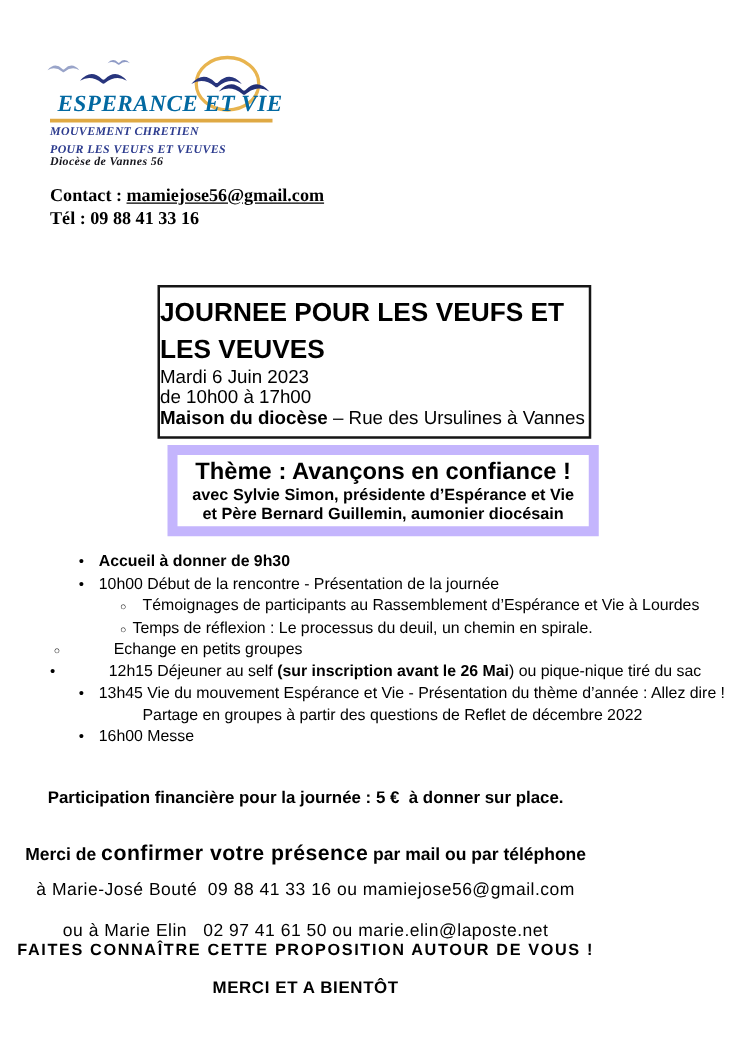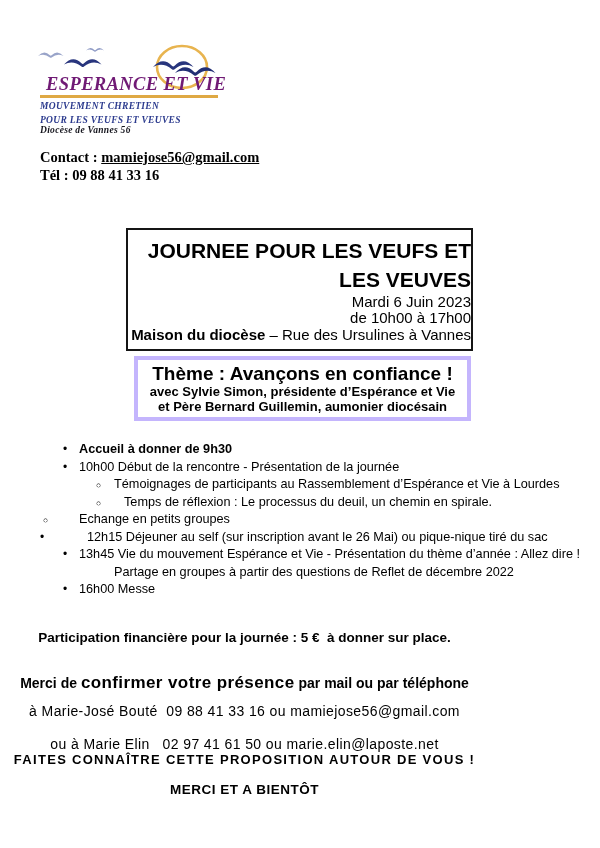--- a/index.html
+++ b/index.html
@@ -5,51 +5,51 @@
   html,body{margin:0;padding:0;background:#ffffff;}
   .page{
     position:relative;width:600px;height:848px;background:#fff;overflow:hidden;
     font-family:"Liberation Sans",sans-serif;color:#000;
   }
   
   .logo-art{position:absolute;left:36px;top:42px;width:190px;height:54px;}
   .logo-title{
     position:absolute;left:46px;top:74px;width:200px;
     font-family:"Liberation Serif",serif;font-style:italic;font-weight:700;
-    font-size:18.5px;color:#701a75;letter-spacing:.4px;white-space:nowrap;
+    font-size:18.5px;color:#0369a1;letter-spacing:.4px;white-space:nowrap;
   }
   .logo-rule{position:absolute;left:40px;top:95px;width:178px;height:2.5px;background:#dfa944;}
   .logo-sub{
     position:absolute;left:40px;font-family:"Liberation Serif",serif;
     font-style:italic;font-weight:700;font-size:9.5px;color:#2c3b8e;
     letter-spacing:.3px;white-space:nowrap;
   }
   .logo-sub1{top:101px;}
   .logo-sub2{top:115px;}
   .logo-sub3{top:125px;color:#15151d;}
   
   .contact-block{
     position:absolute;left:40px;top:148px;
     font-family:"Liberation Serif",serif;font-weight:700;font-size:14.5px;
     line-height:18px;white-space:nowrap;
   }
   .contact-email{text-decoration:underline;}
   
   .box1{
     position:absolute;left:126px;top:228px;width:343px;
-    border:2px solid #151515;text-align:right;padding:6px 0 5px 0;
+    border:2px solid #151515;text-align:left;padding:6px 0 5px 0;
   }
   .box1 .t1{font-size:21px;font-weight:700;line-height:29px;}
   .box1 .d{font-size:15px;line-height:16px;}
   .box1 .loc{font-size:15px;line-height:18px;}
   .box1 .loc b{font-weight:700;}
   
   .box2{
     position:absolute;left:134px;top:356px;width:329px;
-    border:4px solid #c4b5fd;text-align:center;padding:2px 0 3px 0;
+    border:8px solid #c4b5fd;text-align:center;padding:2px 0 3px 0;
   }
   .box2 .t{font-size:19px;font-weight:700;line-height:23px;}
   .box2 .s{font-size:13px;font-weight:700;line-height:14.5px;}
   
   .schedule{position:absolute;left:0;top:441px;width:600px;}
   .sched-row{position:relative;height:17.5px;}
   .sched-bullet{position:absolute;top:0;line-height:17.5px;}
   .sched-bullet.disc{font-size:12px;}
   .sched-bullet.circle{font-size:8.5px;line-height:19px;}
   .sched-text{position:absolute;top:0;font-size:12.7px;line-height:17.5px;white-space:nowrap;}
@@ -112,29 +112,29 @@
       <div class="sched-row">
         <span class="sched-bullet disc" style="left: 63px;">•</span>
         <span class="sched-text" style="left: 79px;"><span>10h00 Début de la rencontre - Présentation de la journée</span></span>
       </div>
       <div class="sched-row">
         <span class="sched-bullet circle" style="left: 96px;">○</span>
         <span class="sched-text" style="left: 114px;"><span>Témoignages de participants au Rassemblement d’Espérance et Vie à Lourdes</span></span>
       </div>
       <div class="sched-row">
         <span class="sched-bullet circle" style="left: 96px;">○</span>
-        <span class="sched-text" style="left: 124px; text-align: right;"><span>Temps de réflexion : Le processus du deuil, un chemin en spirale.</span></span>
+        <span class="sched-text" style="left: 106px; text-align: right;"><span>Temps de réflexion : Le processus du deuil, un chemin en spirale.</span></span>
       </div>
       <div class="sched-row">
         <span class="sched-bullet circle" style="left: 43px;">○</span>
-        <span class="sched-text" style="left: 79px;"><span>Echange en petits groupes</span></span>
+        <span class="sched-text" style="left: 91px;"><span>Echange en petits groupes</span></span>
       </div>
       <div class="sched-row">
         <span class="sched-bullet disc" style="left: 40px;">•</span>
-        <span class="sched-text" style="left: 87px;"><span>12h15 Déjeuner au self </span><span style="font-weight: 400;">(sur inscription avant le 26 Mai</span><span>) ou pique-nique tiré du sac</span></span>
+        <span class="sched-text" style="left: 87px;"><span>12h15 Déjeuner au self </span><span style="font-weight: 700;">(sur inscription avant le 26 Mai</span><span>) ou pique-nique tiré du sac</span></span>
       </div>
       <div class="sched-row">
         <span class="sched-bullet disc" style="left: 63px;">•</span>
         <span class="sched-text" style="left: 79px;"><span>13h45 Vie du mouvement Espérance et Vie - Présentation du thème d’année : Allez dire !</span></span>
       </div>
       <div class="sched-row">
         <span class="sched-text" style="left: 114px;"><span>Partage en groupes à partir des questions de Reflet de décembre 2022</span></span>
       </div>
       <div class="sched-row">
         <span class="sched-bullet disc" style="left: 63px;">•</span>

